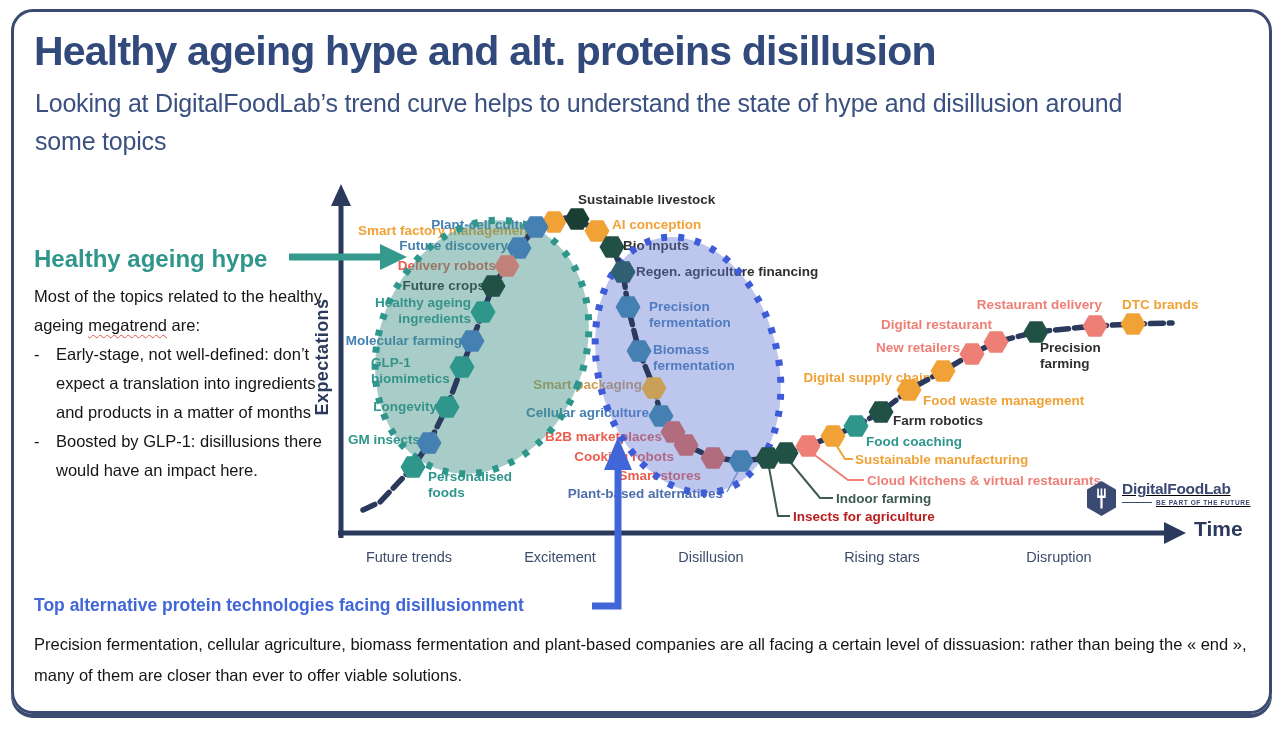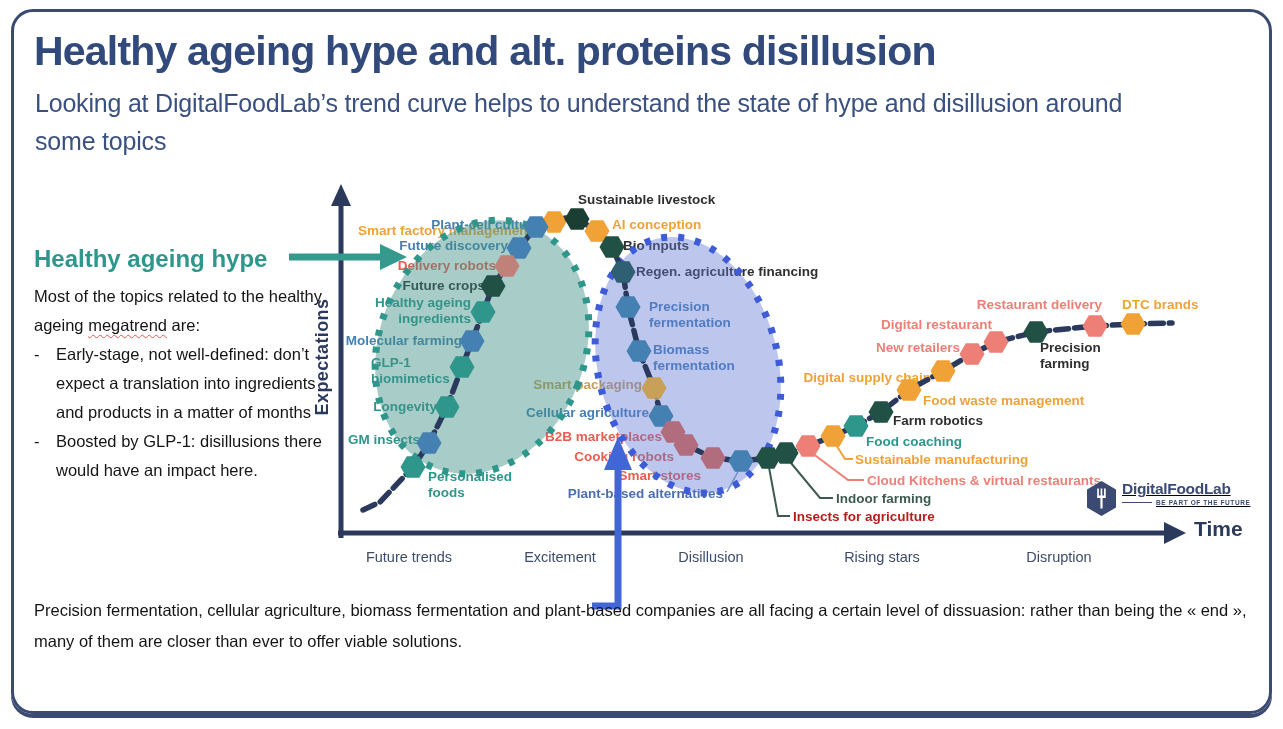--- a/index.html
+++ b/index.html
@@ -189,20 +189,21 @@
     <polygon points="1008.5,342.0 1002.3,352.8 989.8,352.8 983.5,342.0 989.8,331.2 1002.3,331.2" fill="#EE7F76"></polygon>
     <polygon points="1048.5,332.0 1042.3,342.8 1029.8,342.8 1023.5,332.0 1029.8,321.2 1042.3,321.2" fill="#215045"></polygon>
     <polygon points="1107.5,326.0 1101.3,336.8 1088.8,336.8 1082.5,326.0 1088.8,315.2 1101.3,315.2" fill="#EE7F76"></polygon>
     <polygon points="1145.5,324.0 1139.3,334.8 1126.8,334.8 1120.5,324.0 1126.8,313.2 1139.3,313.2" fill="#F0A237"></polygon>
   </svg>
 
 <div class="ylab">Expectations</div>
 <div class="xlab">Time</div>
 
 <div class="bottom-note">
+  <div class="hd">Top alternative protein technologies facing disillusionment</div>
   <div class="body">Precision fermentation, cellular agriculture, biomass fermentation and plant-based companies are all facing a certain level of dissuasion: rather than being the « end », many of them are closer than ever to offer viable solutions.</div>
 </div>
 
 <div class="logo">
   <svg width="33" height="37" viewBox="0 0 33 37">
     <polygon points="16.5,1 31,9.5 31,27.5 16.5,36 2,27.5 2,9.5" fill="#3A4A73"></polygon>
     <rect x="12.2" y="8.5" width="1.7" height="8" fill="#fff"></rect>
     <rect x="15.6" y="8.5" width="1.7" height="8" fill="#fff"></rect>
     <rect x="19.0" y="8.5" width="1.7" height="8" fill="#fff"></rect>
     <rect x="12.2" y="15.5" width="8.5" height="2.5" fill="#fff"></rect>

